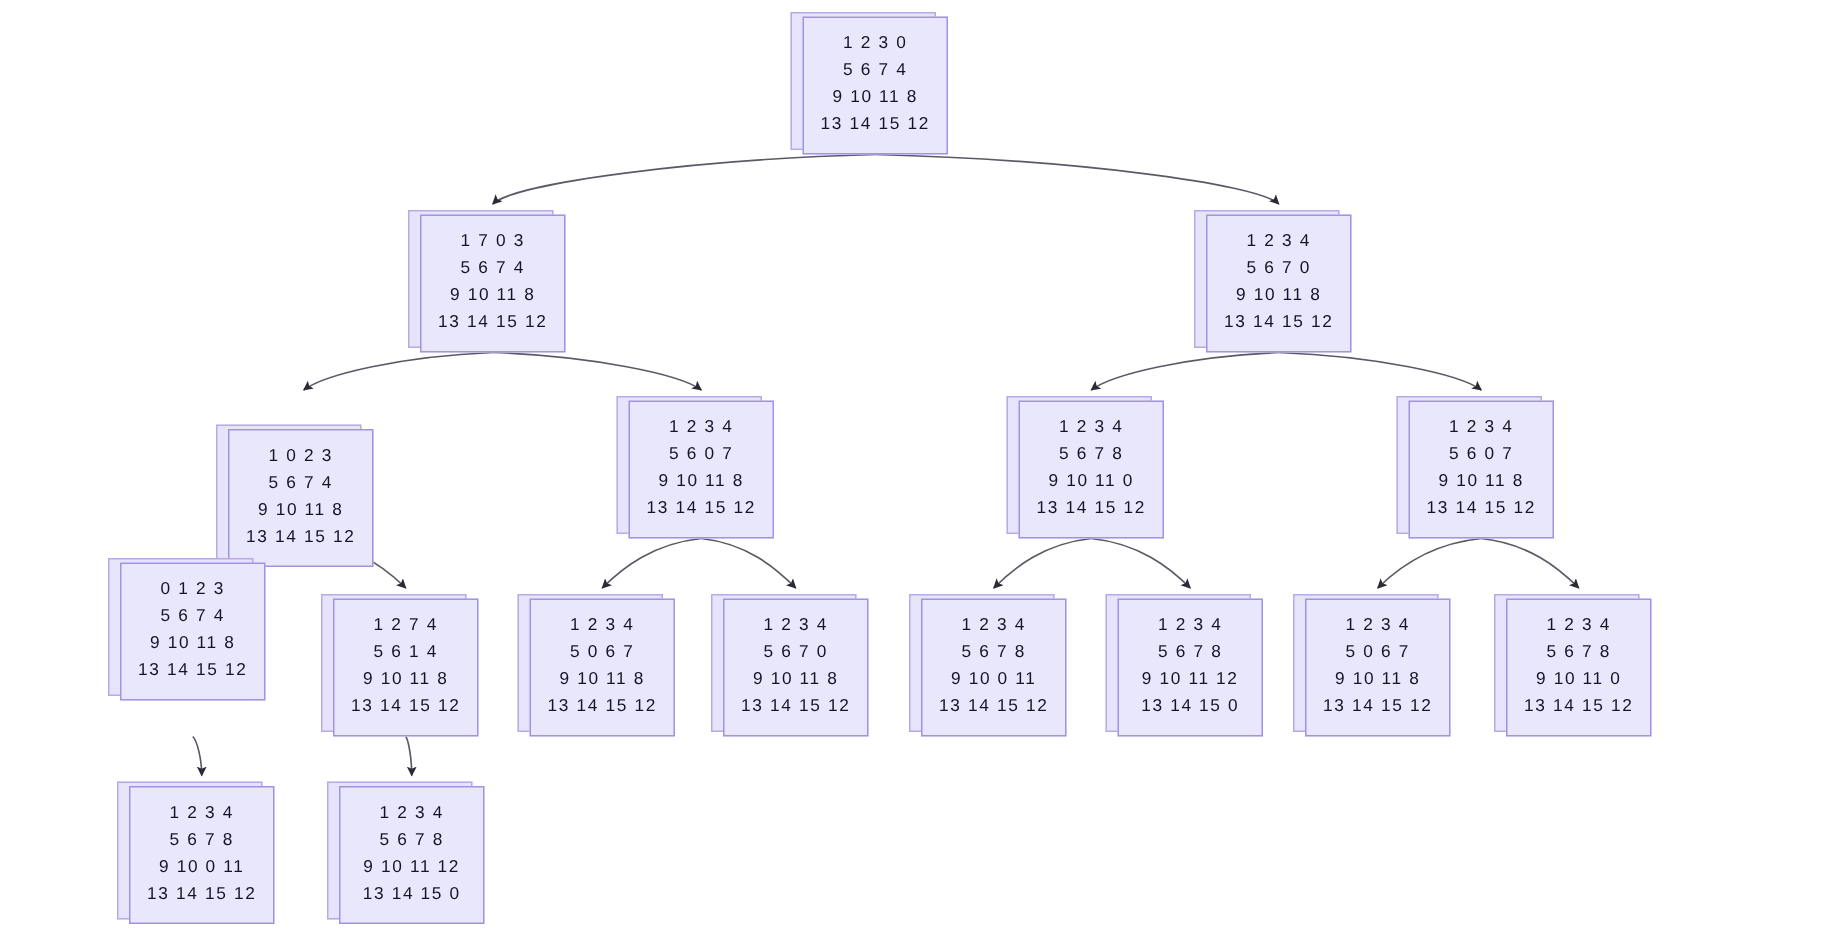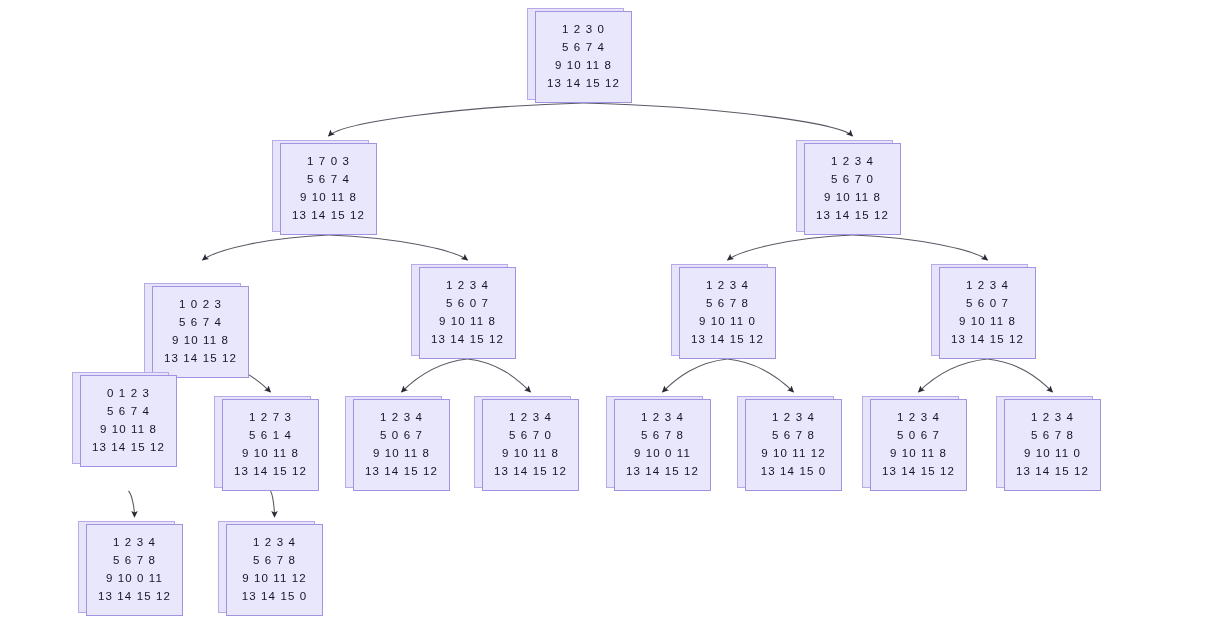--- a/index.html
+++ b/index.html
@@ -168,21 +168,21 @@
             <div class="row">5 6 7 4</div>
             <div class="row">9 10 11 8</div>
             <div class="row">13 14 15 12</div>
           </div>
         </div>
       </div>
       <div class="node" style="left: 214px; top: 396px; width: 97px; height: 92px;">
         <div class="card-back"></div>
         <div class="card-front">
           <div class="rows">
-            <div class="row">1 2 7 3</div>
+            <div class="row">1 2 7 4</div>
             <div class="row">5 6 1 4</div>
             <div class="row">9 10 11 8</div>
             <div class="row">13 14 15 12</div>
           </div>
         </div>
       </div>
       <div class="node" style="left: 345px; top: 396px; width: 97px; height: 92px;">
         <div class="card-back"></div>
         <div class="card-front">
           <div class="rows">

